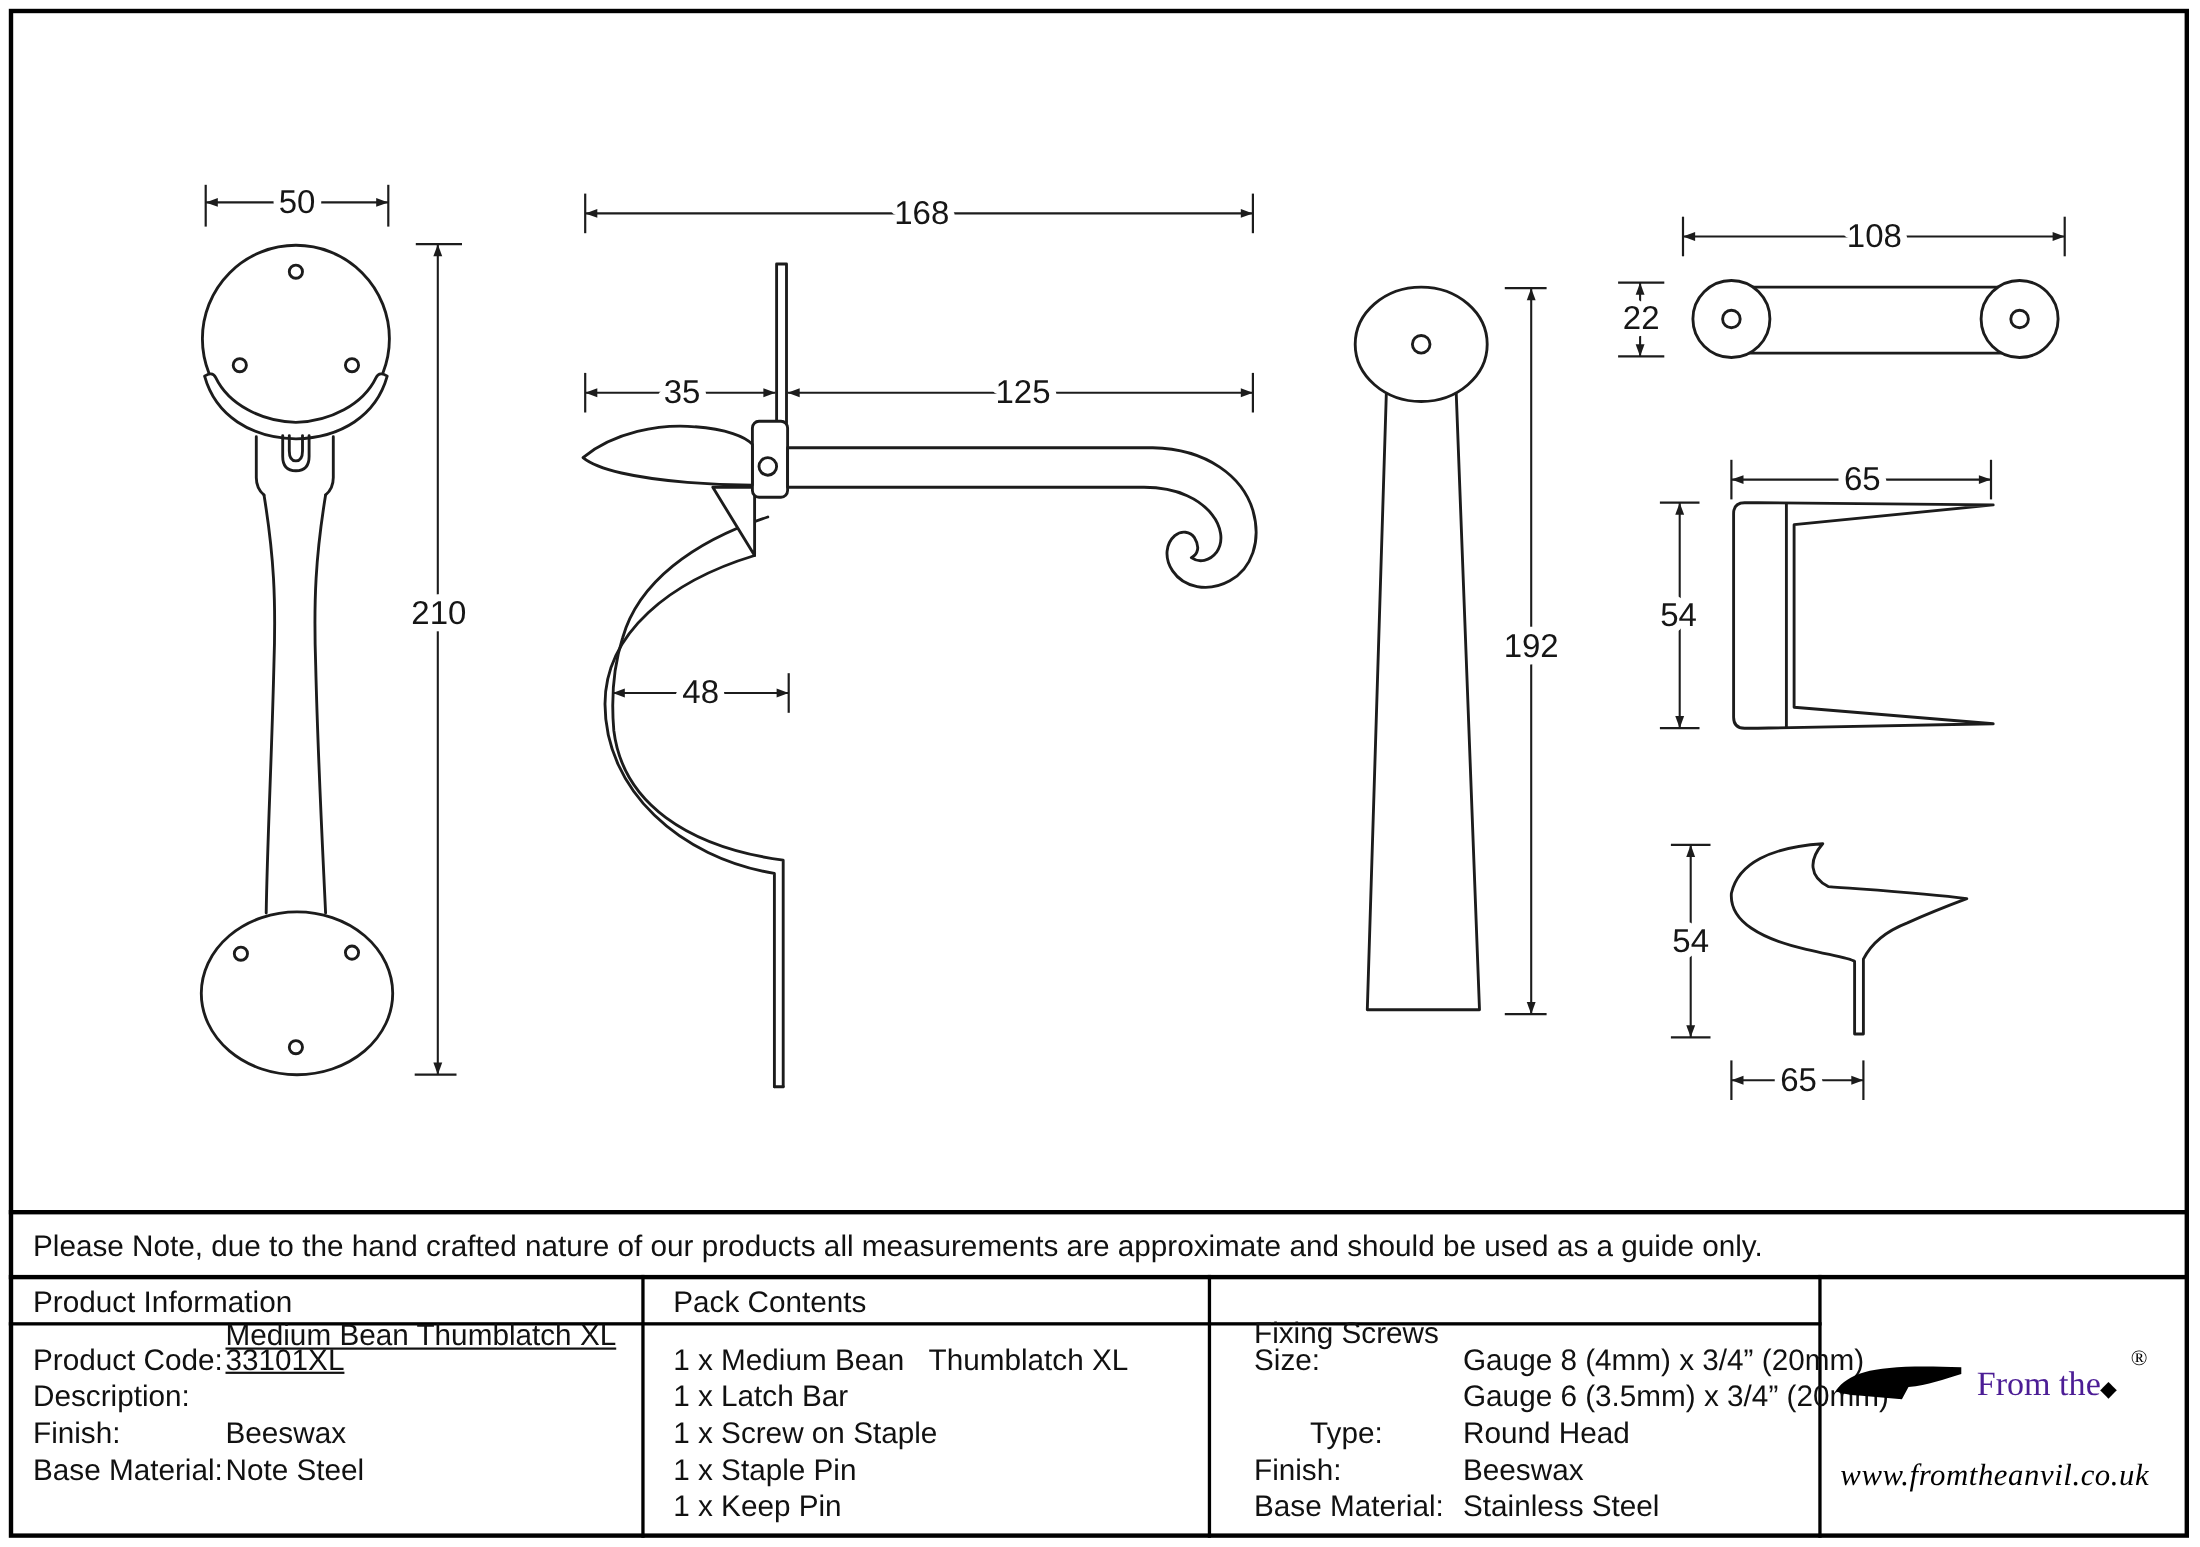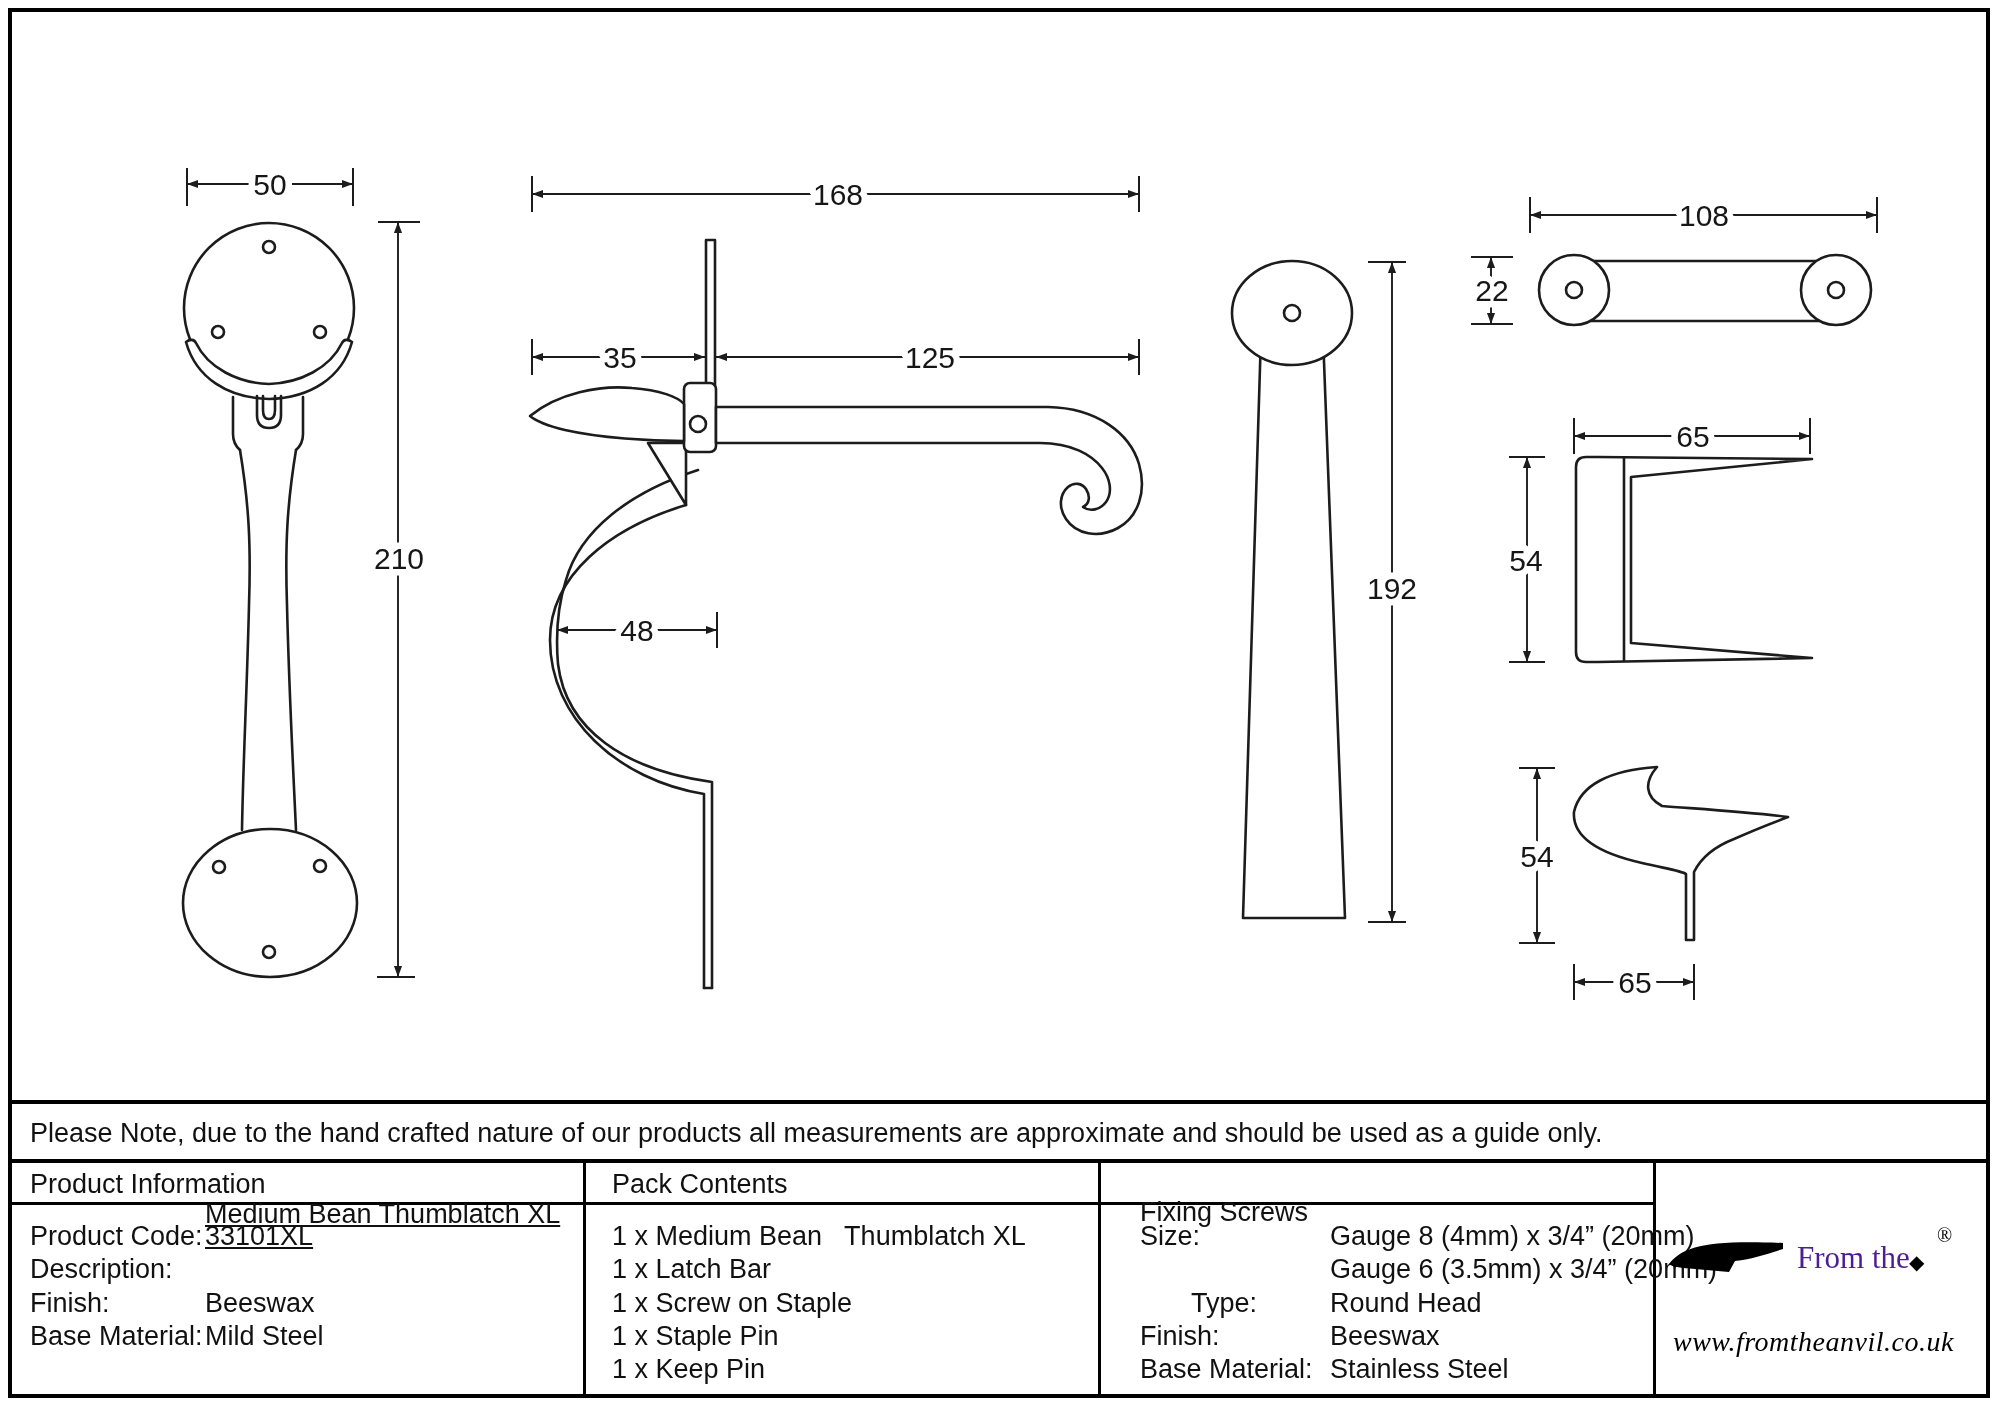--- a/index.html
+++ b/index.html
@@ -185,21 +185,21 @@
 <div class="cell-text" style="left:612px;top:1168px;">Pack Contents</div>
 <div class="cell-text" style="left:1140px;top:1168px;margin-top:28px;">Fixing Screws</div>
 
 <div class="cell-text" style="left:30px;top:1220px;">Product Code:</div>
 <div class="cell-text" style="left:205px;top:1220px;text-decoration:underline;">33101XL</div>
 <div class="cell-text" style="left:30px;top:1253px;">Description:</div>
 <div class="cell-text" style="left:205px;top:1198px;text-decoration:underline;">Medium Bean Thumblatch XL</div>
 <div class="cell-text" style="left:30px;top:1287px;">Finish:</div>
 <div class="cell-text" style="left:205px;top:1287px;">Beeswax</div>
 <div class="cell-text" style="left:30px;top:1320px;">Base Material:</div>
-<div class="cell-text" style="left:205px;top:1320px;">Mild Steel</div>
+<div class="cell-text" style="left:205px;top:1320px;">Note Steel</div>
 
 <div class="cell-text" style="left:612px;top:1220px;">1 x Medium Bean   Thumblatch XL</div>
 <div class="cell-text" style="left:612px;top:1253px;">1 x Latch Bar</div>
 <div class="cell-text" style="left:612px;top:1287px;">1 x Screw on Staple</div>
 <div class="cell-text" style="left:612px;top:1320px;">1 x Staple Pin</div>
 <div class="cell-text" style="left:612px;top:1353px;">1 x Keep Pin</div>
 
 <div class="cell-text" style="left:1140px;top:1220px;">Size:</div>
 <div class="cell-text" style="left:1330px;top:1220px;">Gauge 8 (4mm) x 3/4” (20mm)</div>
 <div class="cell-text" style="left:1330px;top:1253px;">Gauge 6 (3.5mm) x 3/4” (20mm)</div>

